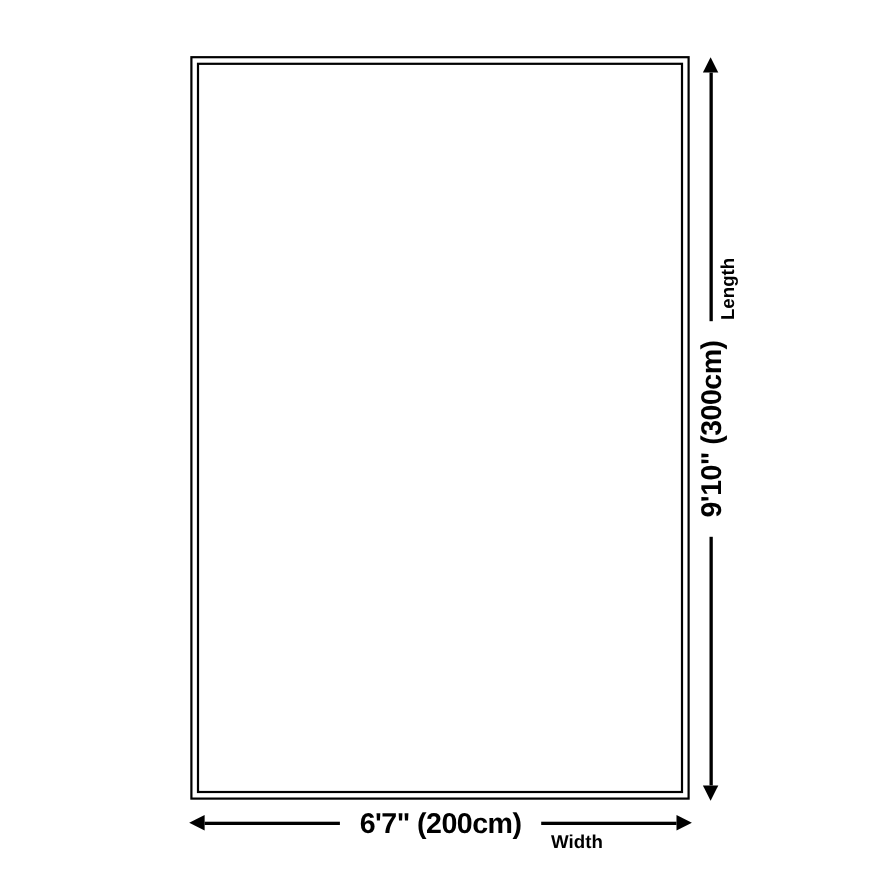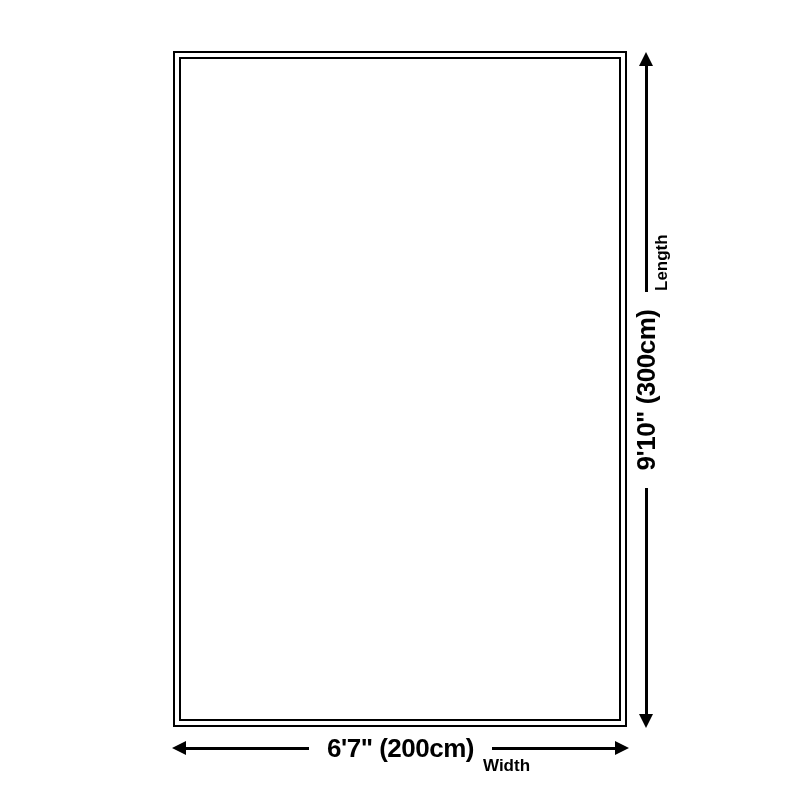--- a/index.html
+++ b/index.html
@@ -66,21 +66,21 @@
     letter-spacing: -0.5px;
     white-space: nowrap;
   }
   .dim-label {
     position: absolute;
     font-size: 17px;
     font-weight: bold;
     line-height: 1;
     white-space: nowrap;
   }
-  .dim-horizontal .dim-label { left: 311px; top: 24px; }
+  .dim-horizontal .dim-label { left: 329px; top: 24px; }
   .dim-vertical   .dim-label { left: 437px; top: 22px; }
 </style>
 </head>
 <body>
 
 <div class="canvas">
 
   <div class="rug-outline">
     <div class="rug-inner"></div>
   </div>

